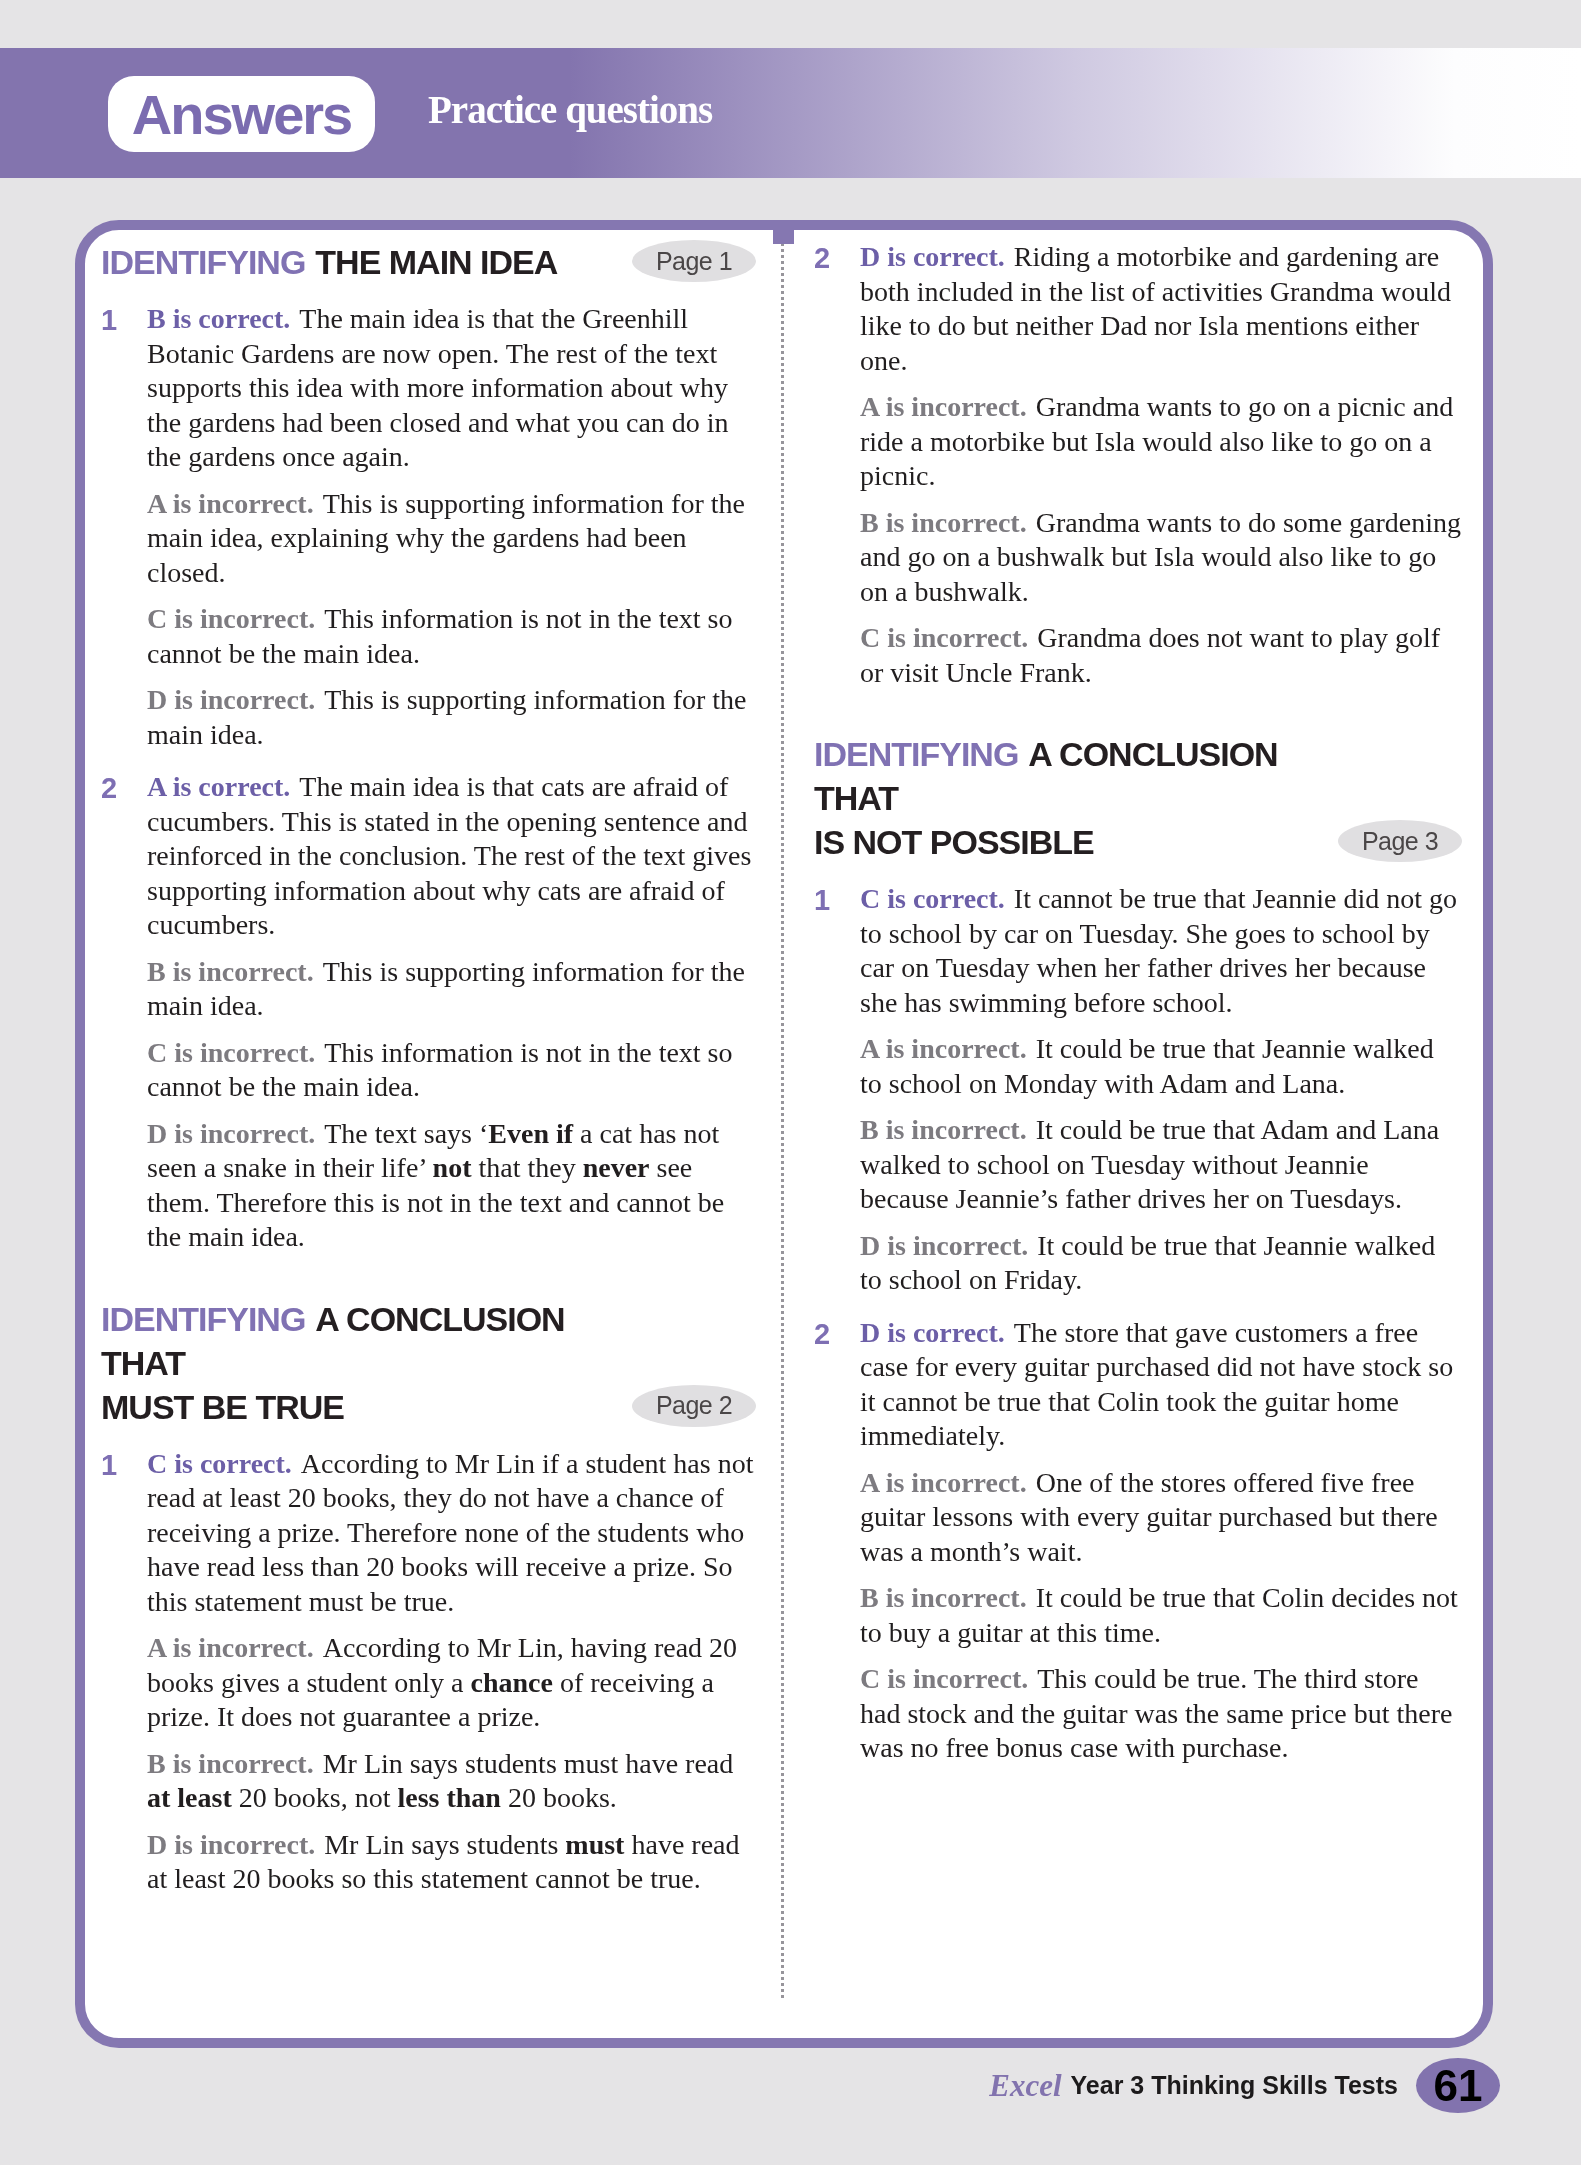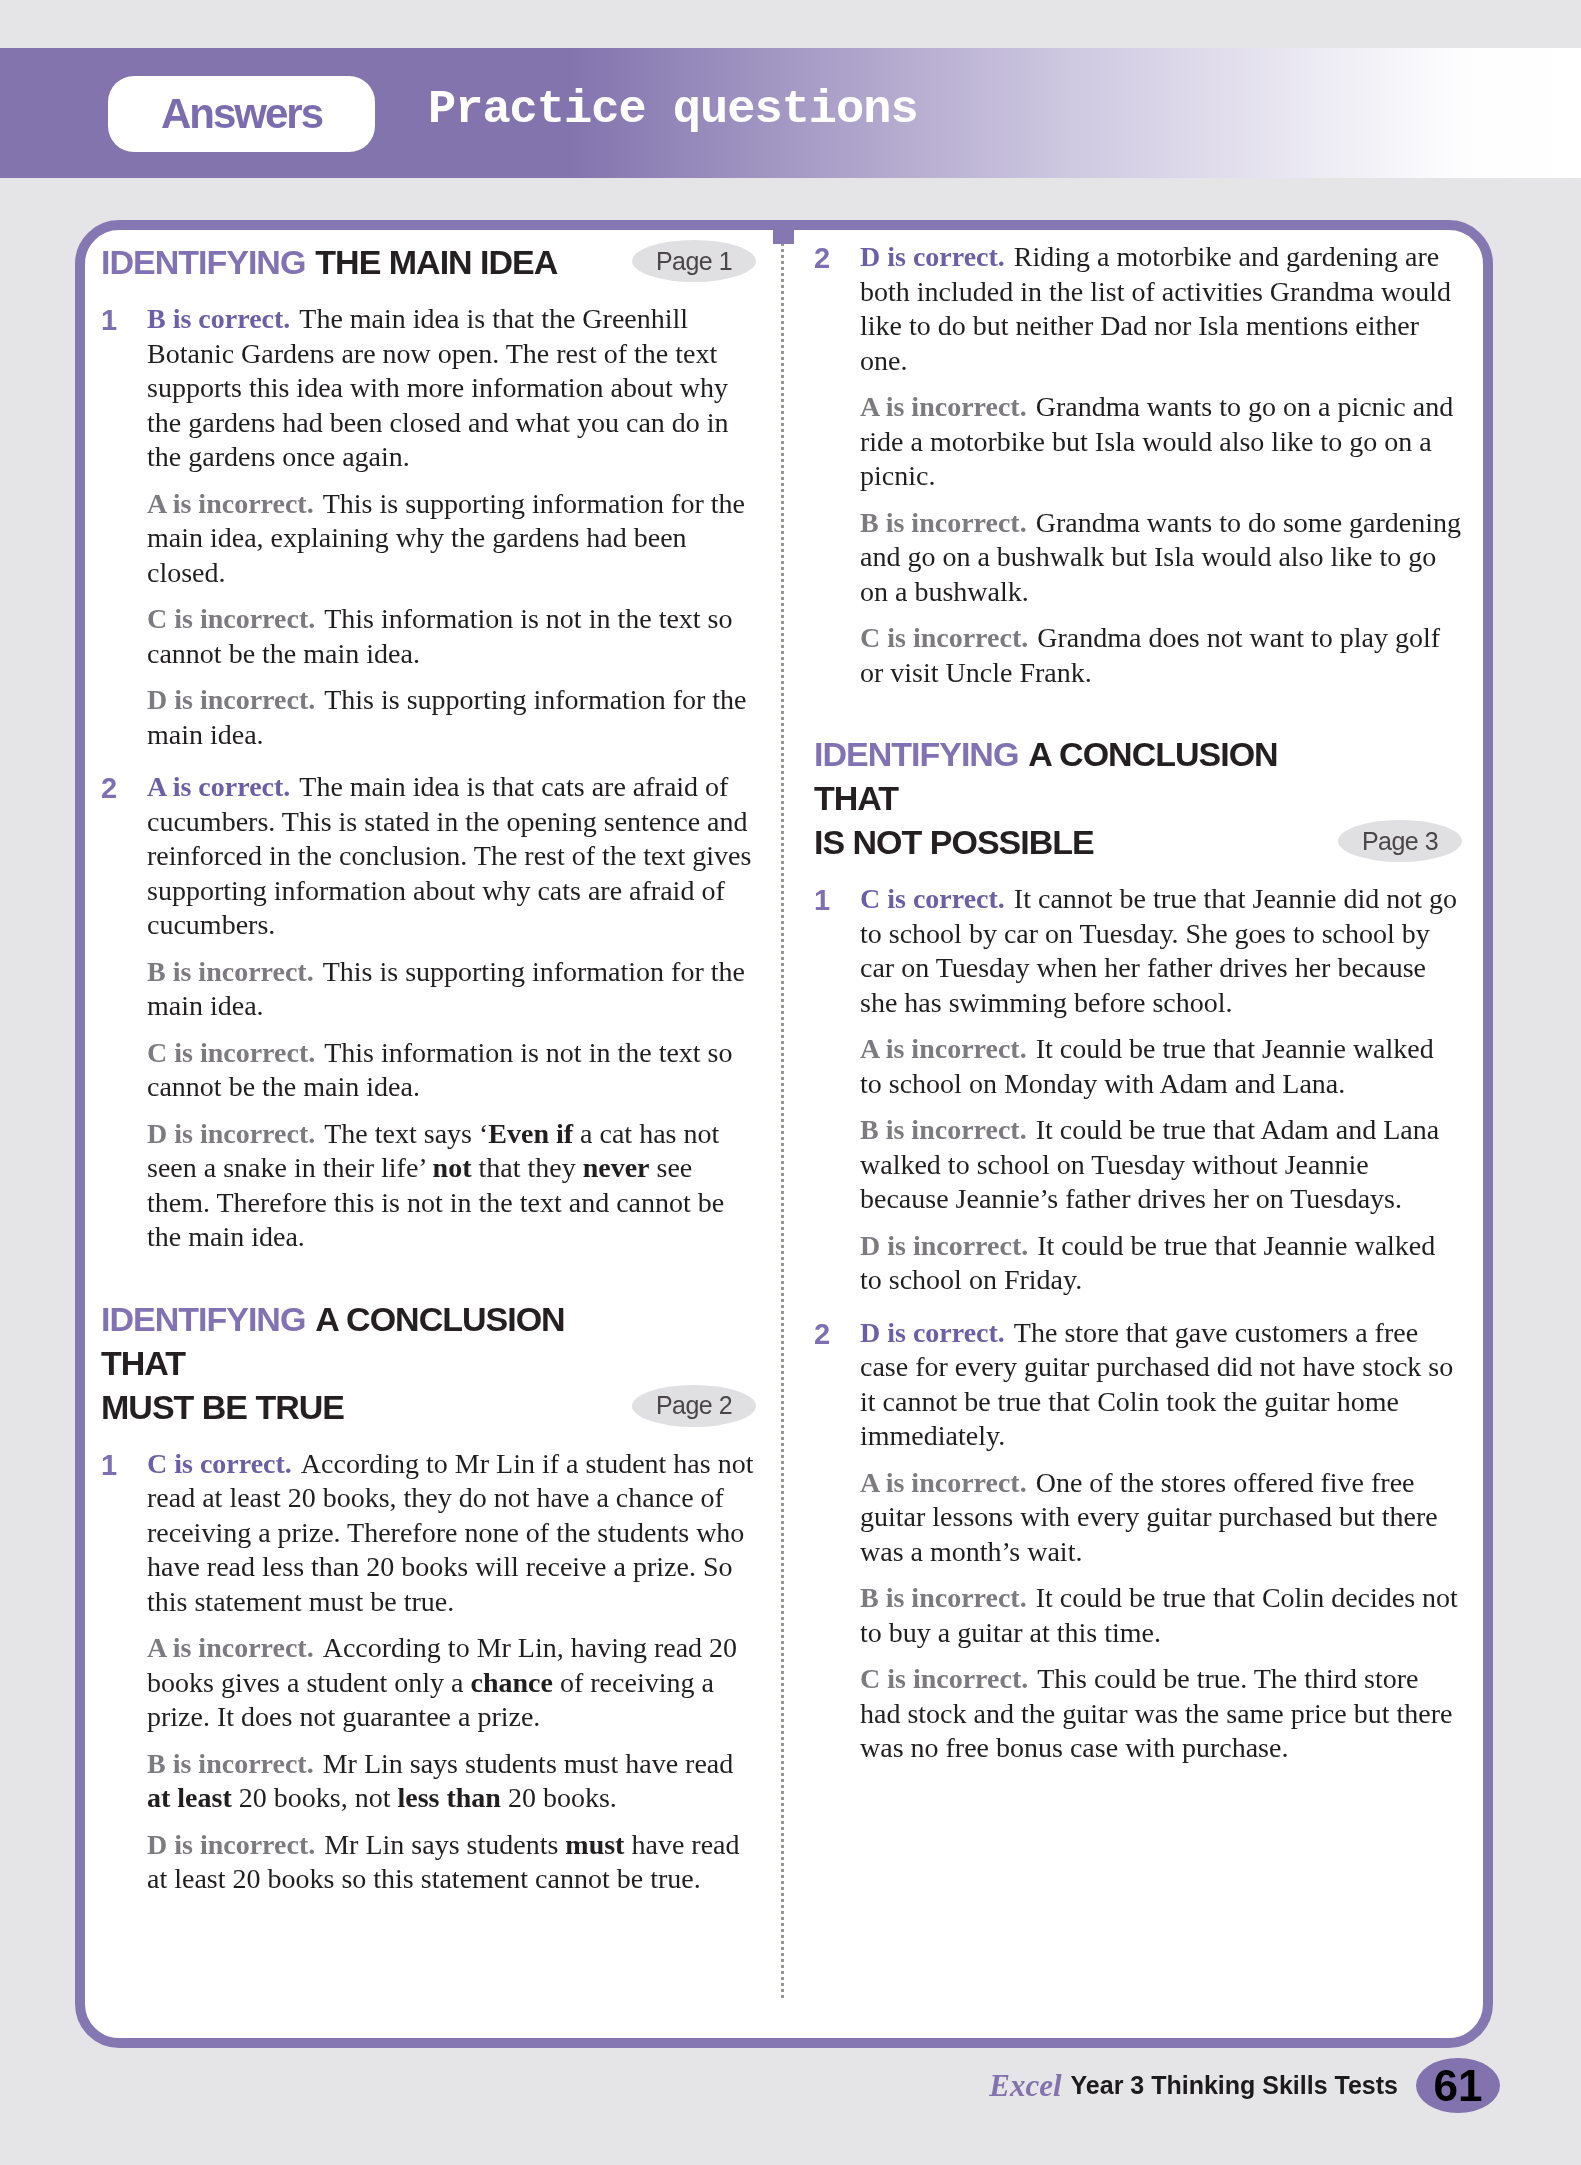--- a/index.html
+++ b/index.html
@@ -13,26 +13,26 @@
     position:absolute;left:0;top:48px;width:1581px;height:130px;
     background:linear-gradient(90deg,#8374ae 0%,#8374ae 36%,#cfc9e1 68%,#fdfdfe 92%,#ffffff 100%);
   }
   .answers-tab{
     position:absolute;left:108px;top:28px;width:267px;height:76px;
     background:#ffffff;border-radius:26px;
     display:flex;align-items:center;justify-content:center;
   }
   .answers-tab span{
     color:#7b6cb0;font-family:"Liberation Sans",sans-serif;font-weight:bold;
-    font-size:42px;letter-spacing:-2px;
+    font-size:56px;letter-spacing:-2px;
   }
   .header-title{
     position:absolute;left:428px;top:0;height:123px;display:flex;align-items:center;
-    color:#ffffff;font-family:Liberation Mono, monospace;font-weight:bold;
-    font-size:47px;letter-spacing:-1px;
+    color:#ffffff;font-family:Liberation Serif, serif;font-weight:bold;
+    font-size:39px;letter-spacing:-1px;
   }
   
   .content-box{
     position:absolute;left:75px;top:220px;width:1418px;height:1828px;
     box-sizing:border-box;background:#ffffff;
     border:10px solid #8577b1;border-radius:44px;overflow:hidden;
   }
   .divider{
     position:absolute;left:696px;top:0;bottom:40px;width:0;
     border-left:3px dotted #97959b;

